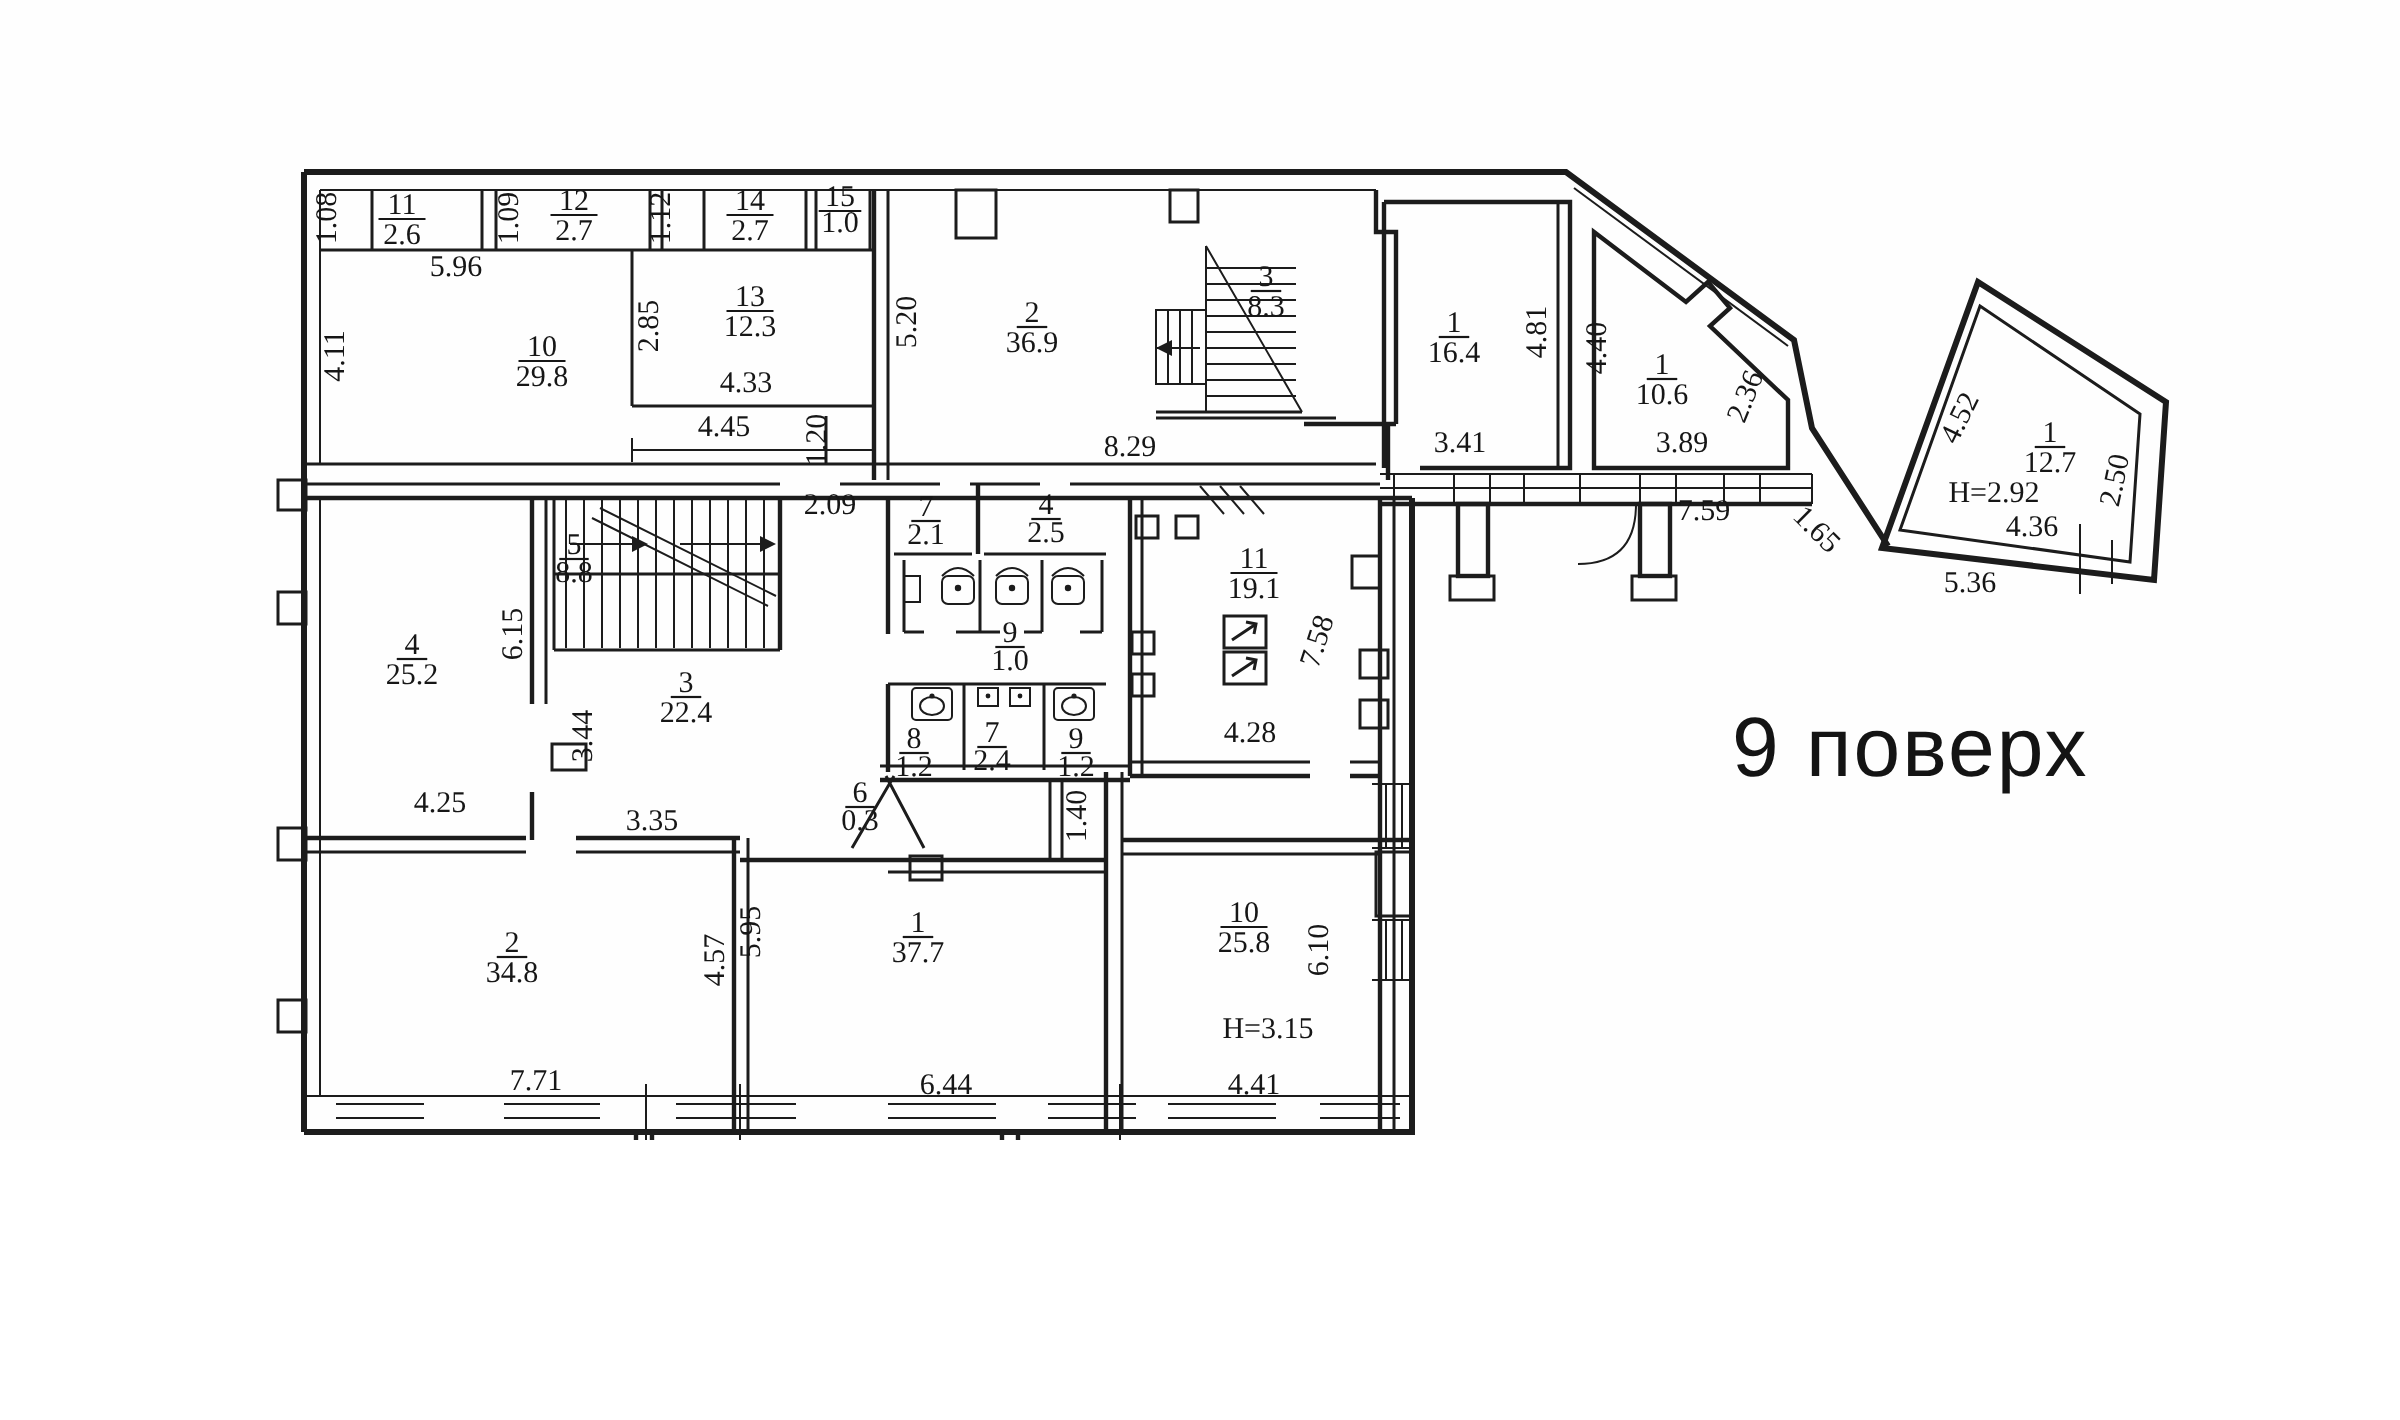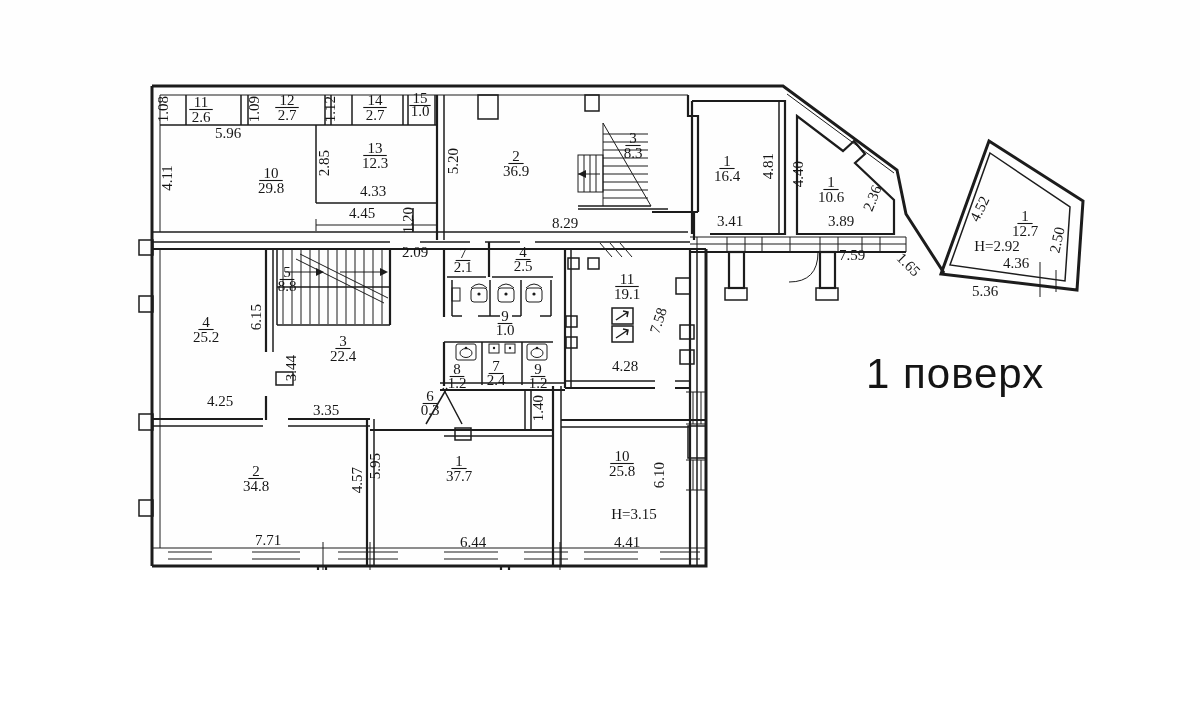--- a/index.html
+++ b/index.html
@@ -323,14 +323,14 @@
       <text x="543" y="408" font-size="15" transform="rotate(-90 543 408)">1.40</text>
       <text x="362" y="480" font-size="15" transform="rotate(-90 362 480)">4.57</text>
       <text x="380" y="466" font-size="15" transform="rotate(-90 380 466)">5.95</text>
       <text x="268" y="545" font-size="15">7.71</text>
       <text x="473" y="547" font-size="15">6.44</text>
       <text x="664" y="475" font-size="15" transform="rotate(-90 664 475)">6.10</text>
       <text x="634" y="519" font-size="15">H=3.15</text>
       <text x="627" y="547" font-size="15">4.41</text>
     </svg>
 
-  <div class="title">1 поверх</div>
+  <div class="title">9 поверх</div>
 </div>
 
 </body></html>

